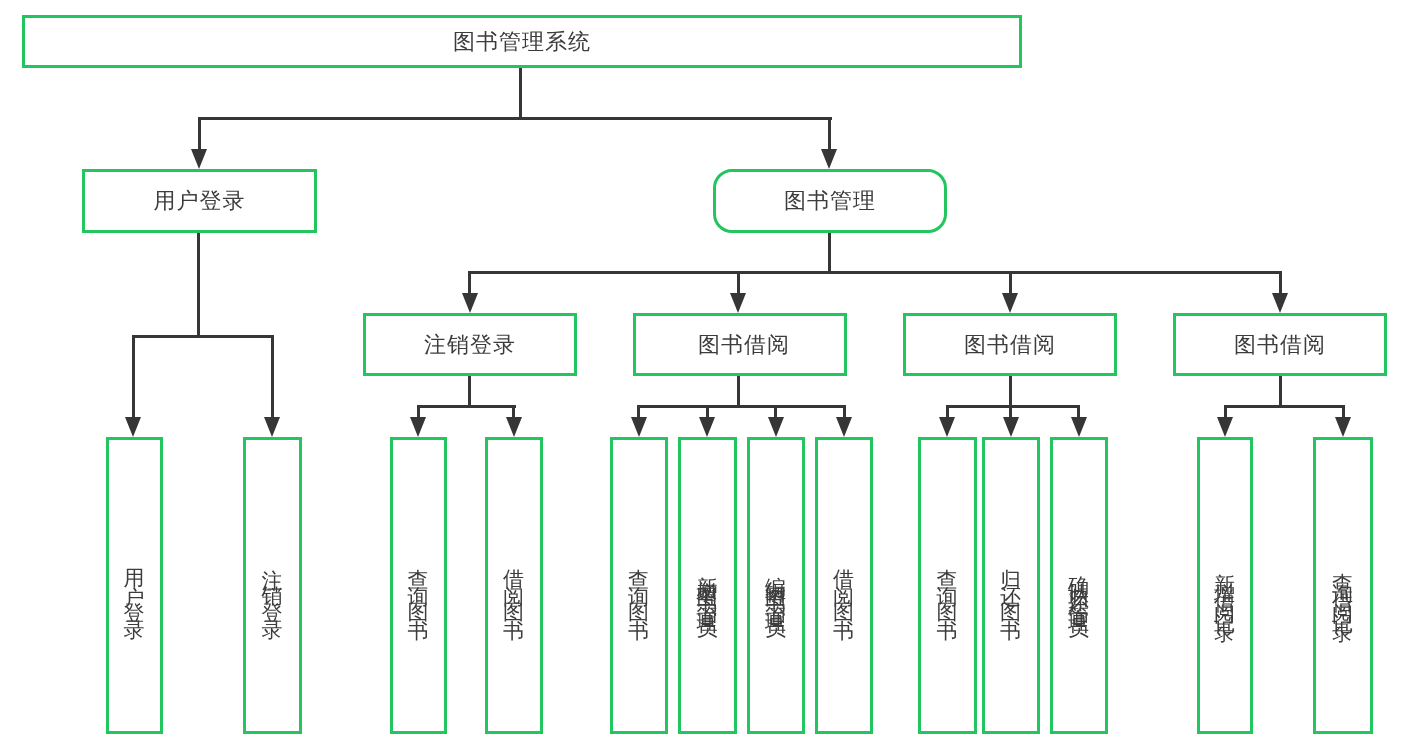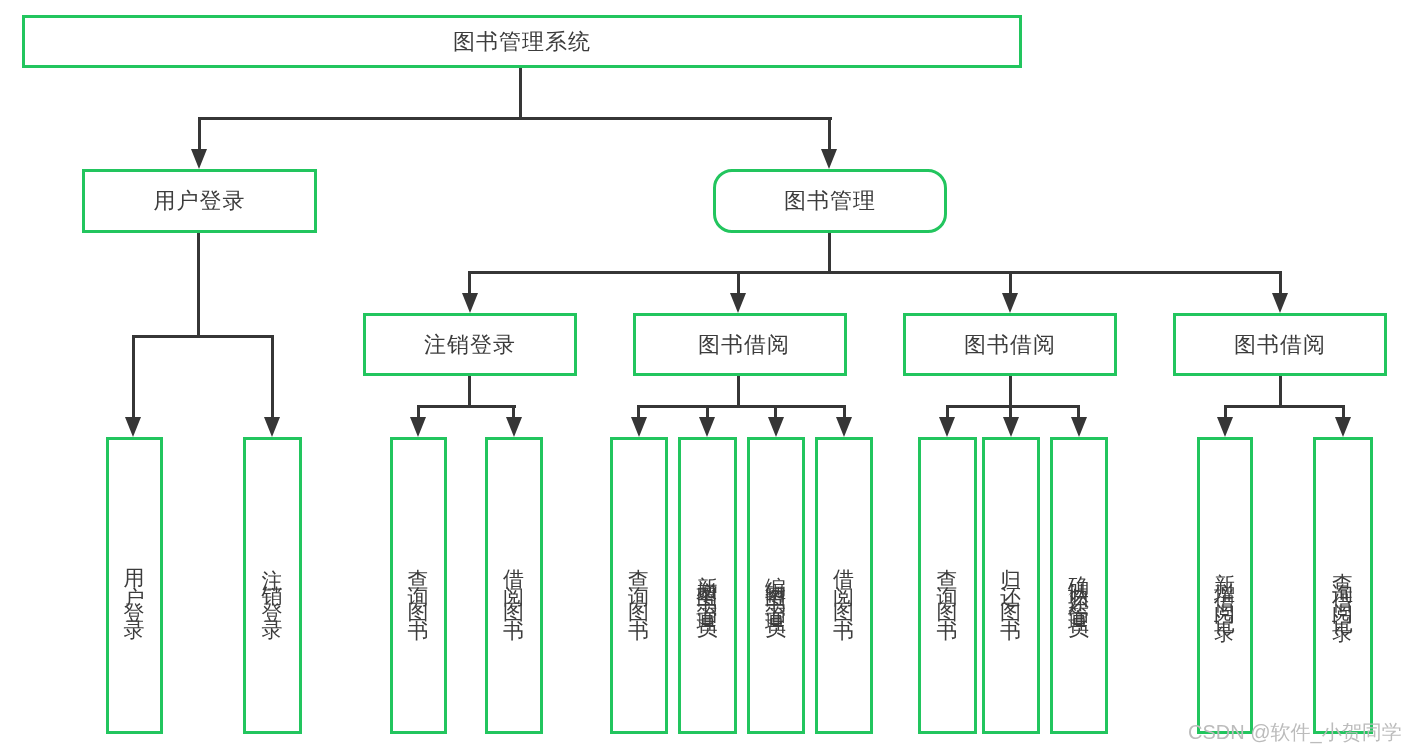--- a/index.html
+++ b/index.html
@@ -143,15 +143,14 @@
     <span class="vtext ls-tight">确认归还（管理员）</span>
   </div>
 
   <div class="box vbox" style="left:1197px;top:437px;width:56px;height:297px;">
     <span class="vtext ls-mid">新增借阅记录</span>
   </div>
   <div class="box vbox" style="left:1313px;top:437px;width:60px;height:297px;">
     <span class="vtext ls-mid">查询借阅记录</span>
   </div>
 
-  <div class="watermark" style="left:1188px;top:719px;">CSDN @软件_小贺同学</div>
 
 </div>
 
 </body></html>

